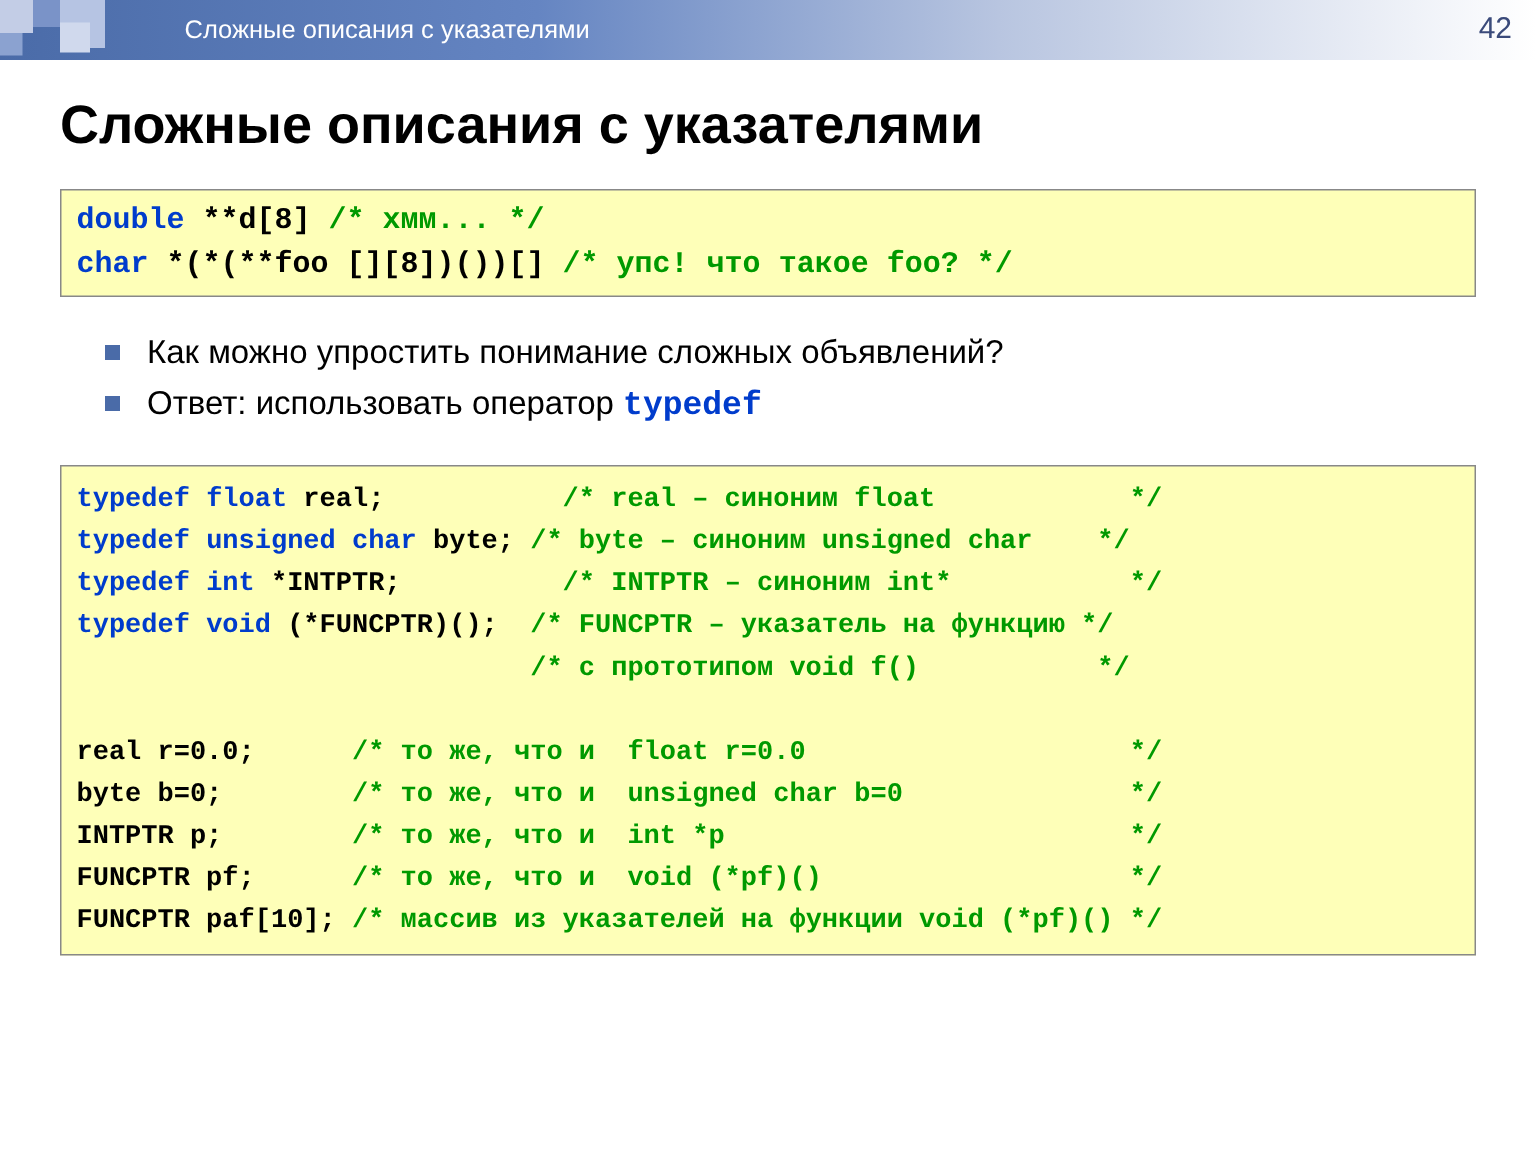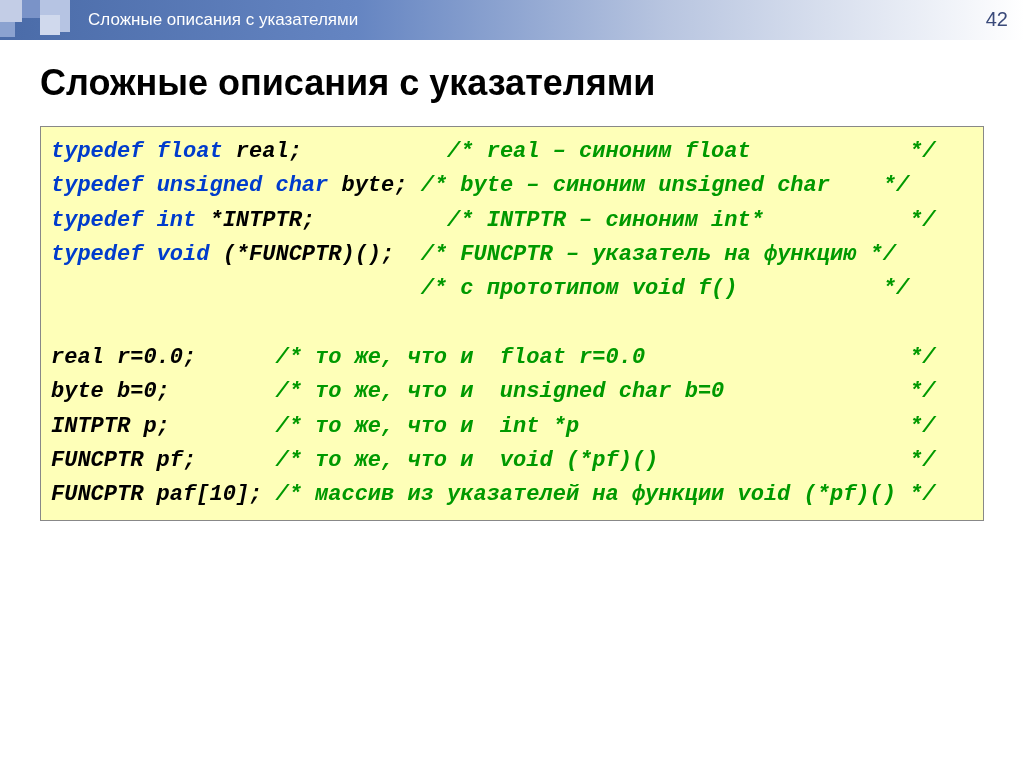--- a/index.html
+++ b/index.html
@@ -1,15 +1,15 @@
 <!DOCTYPE html>
 <html><head>
 <meta charset="utf-8">
 <style>
-  * { box-sizing: border-box; margin: 0; padding: 0; }
+  * { box-sizing: border-box; margin: 0; padding: 0; gap: 35px; }
   body {
     width: 1024px;
     height: 767px;
     font-family: Arial, Helvetica, sans-serif;
     background: #ffffff;
     overflow: hidden;
   }
   .header-bar {
     height: 40px;
     background: linear-gradient(to right, #4a6ba8 0%, #6585c2 35%, #b8c5e0 65%, #ffffff 100%);
@@ -91,24 +91,23 @@
     width: 10px;
     height: 10px;
     background: #4a6ba8;
   }
   .inline-code {
     font-family: "Courier New", Courier, monospace;
     font-weight: bold;
     color: #003ccc;
   }
   .code-box.big {
-    font-size: 22px;
+    font-size: 18px;
     line-height: 1.56;
     padding: 8px 10px;
-    font-style: italic;
   }
 </style>
 </head>
 <body>
 
 <div class="header-bar">
   <div class="logo-block">
     <div class="sq sq1"></div>
       <div class="sq sq2"></div>
       <div class="sq sq3"></div>
@@ -116,21 +115,27 @@
       <div class="sq sq5"></div>
   </div>
   <div class="header-title">Сложные описания с указателями</div>
   <div class="page-num">42</div>
 </div>
 
 <div class="content">
 
   <h1 class="main-title">Сложные описания с указателями</h1>
 
+  <div class="code-box"><span class="kw">double</span><span class="id"> **d[8] </span><span class="cm">/* хмм... */</span>
+<span class="kw">char</span><span class="id"> *(*(**foo [][8])())[] </span><span class="cm">/* упс! что такое foo? */</span></div>
 
+  <ul class="bullets">
+    <li><span>Как можно упростить понимание сложных объявлений?</span></li>
+    <li><span>Ответ: использовать оператор </span><span class="inline-code">typedef</span></li>
+  </ul>
 
   <div class="code-box big"><span class="kw">typedef </span><span class="kw">float </span><span class="id">real;           </span><span class="cm">/* real – синоним float            */</span>
 <span class="kw">typedef </span><span class="kw">unsigned char </span><span class="id">byte; </span><span class="cm">/* byte – синоним unsigned char    */</span>
 <span class="kw">typedef </span><span class="kw">int </span><span class="id">*INTPTR;          </span><span class="cm">/* INTPTR – синоним int*           */</span>
 <span class="kw">typedef </span><span class="kw">void </span><span class="id">(*FUNCPTR)();  </span><span class="cm">/* FUNCPTR – указатель на функцию */</span>
 <span class="id">                            </span><span class="cm">/* с прототипом void f()           */</span>
 <span> </span>
 <span class="id">real r=0.0;      </span><span class="cm">/* то же, что и  float r=0.0                    */</span>
 <span class="id">byte b=0;        </span><span class="cm">/* то же, что и  unsigned char b=0              */</span>
 <span class="id">INTPTR p;        </span><span class="cm">/* то же, что и  int *p                         */</span>

